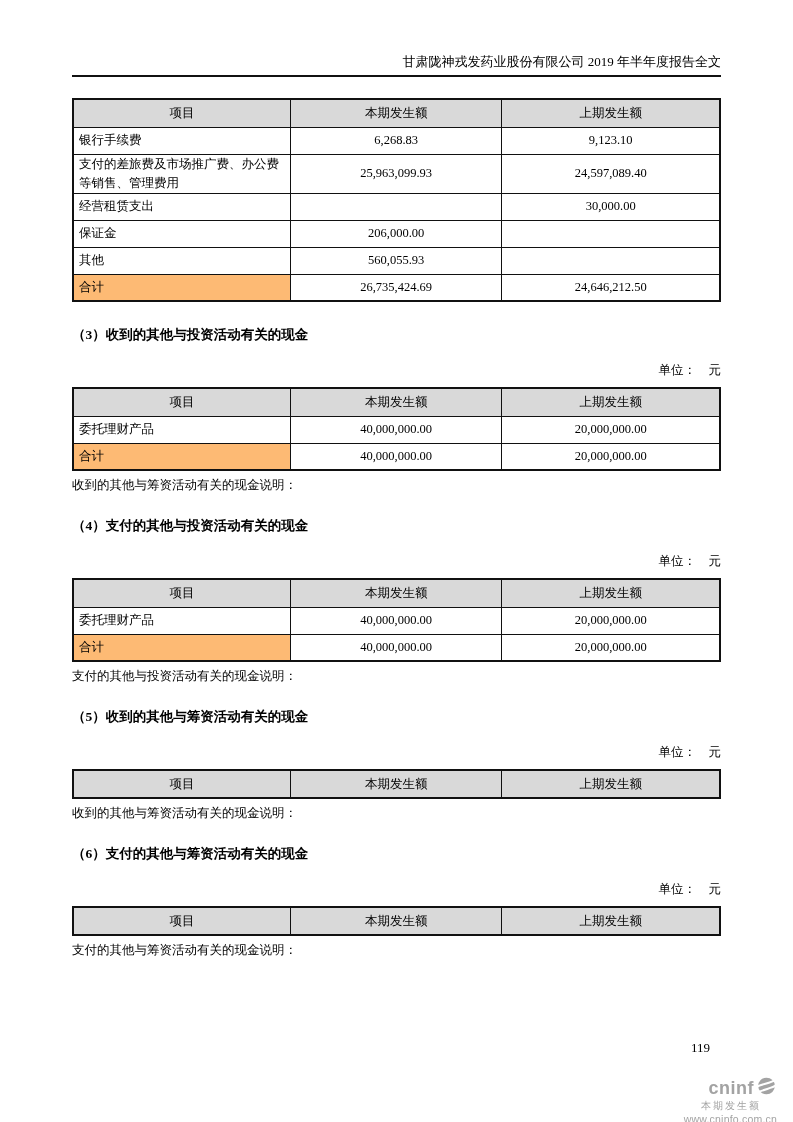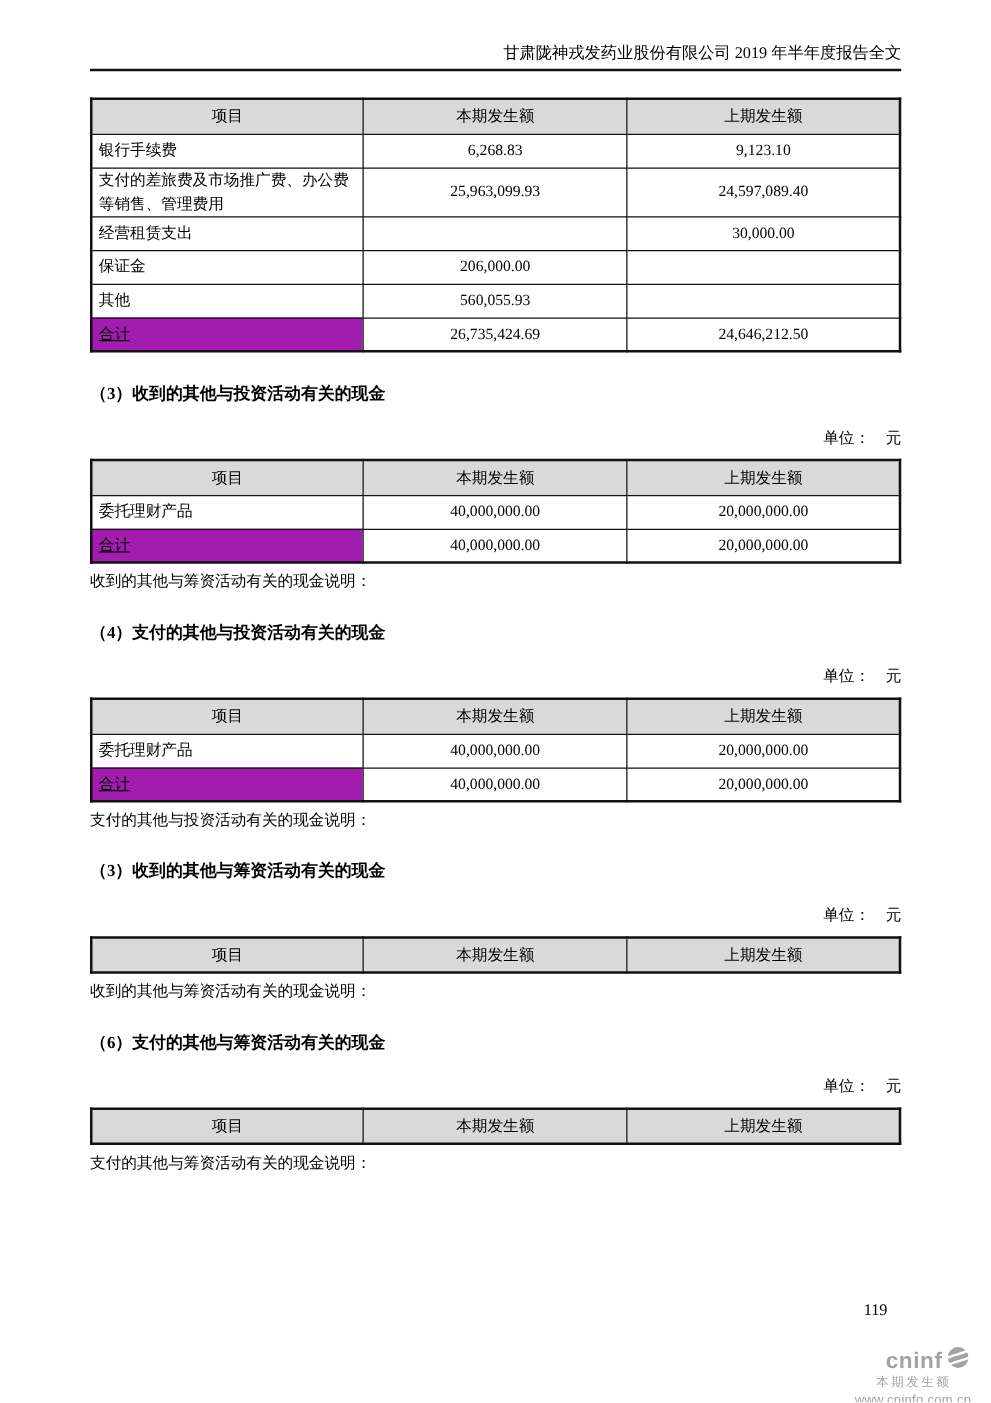--- a/index.html
+++ b/index.html
@@ -14,21 +14,21 @@
     height: 1122px;
     margin: 0 auto;
     background: #ffffff;
     overflow: hidden;
   }
   .content {
     padding: 0 72px;
   }
   
   .doc-header {
-    padding-top: 34px;
+    padding-top: 54px;
     padding-bottom: 5px;
     border-bottom: 2px solid #111;
     text-align: right;
     font-size: 13px;
     line-height: 16px;
   }
   
   table.data-table {
     width: 100%;
     border-collapse: collapse;
@@ -51,21 +51,21 @@
     height: 28px;
     text-align: center;
     padding: 2px 20px;
   }
   table.data-table td {
     height: 27px;
     padding: 0 5px;
   }
   td.item { text-align: left; }
   td.num  { text-align: center; padding-right: 4px; }
-  tr.total-row td.item { background: #a21caf; text-decoration: underline; }
+  tr.total-row td.item { background: #fdba74; }
   .t1 { margin-top: 21px; }
   
   .note {
     margin-top: 6px;
     font-size: 12.5px;
     line-height: 16px;
   }
   .section-heading {
     margin-top: 24px;
     font-size: 13.5px;
@@ -230,21 +230,21 @@
         </tr>
         <tr class="total-row">
           <td class="item">合计</td>
           <td class="num">40,000,000.00</td>
           <td class="num">20,000,000.00</td>
         </tr>
       </tbody>
     </table>
     <div class="note">支付的其他与投资活动有关的现金说明：</div>
 
-    <div class="section-heading">（3）收到的其他与筹资活动有关的现金</div>
+    <div class="section-heading">（5）收到的其他与筹资活动有关的现金</div>
     <div class="unit-label">单位：　元</div>
     <table class="data-table">
       <colgroup>
           <col class="c1">
           <col class="c2">
           <col class="c3">
         </colgroup>
       <thead>
         <tr>
           <th>项目</th>

